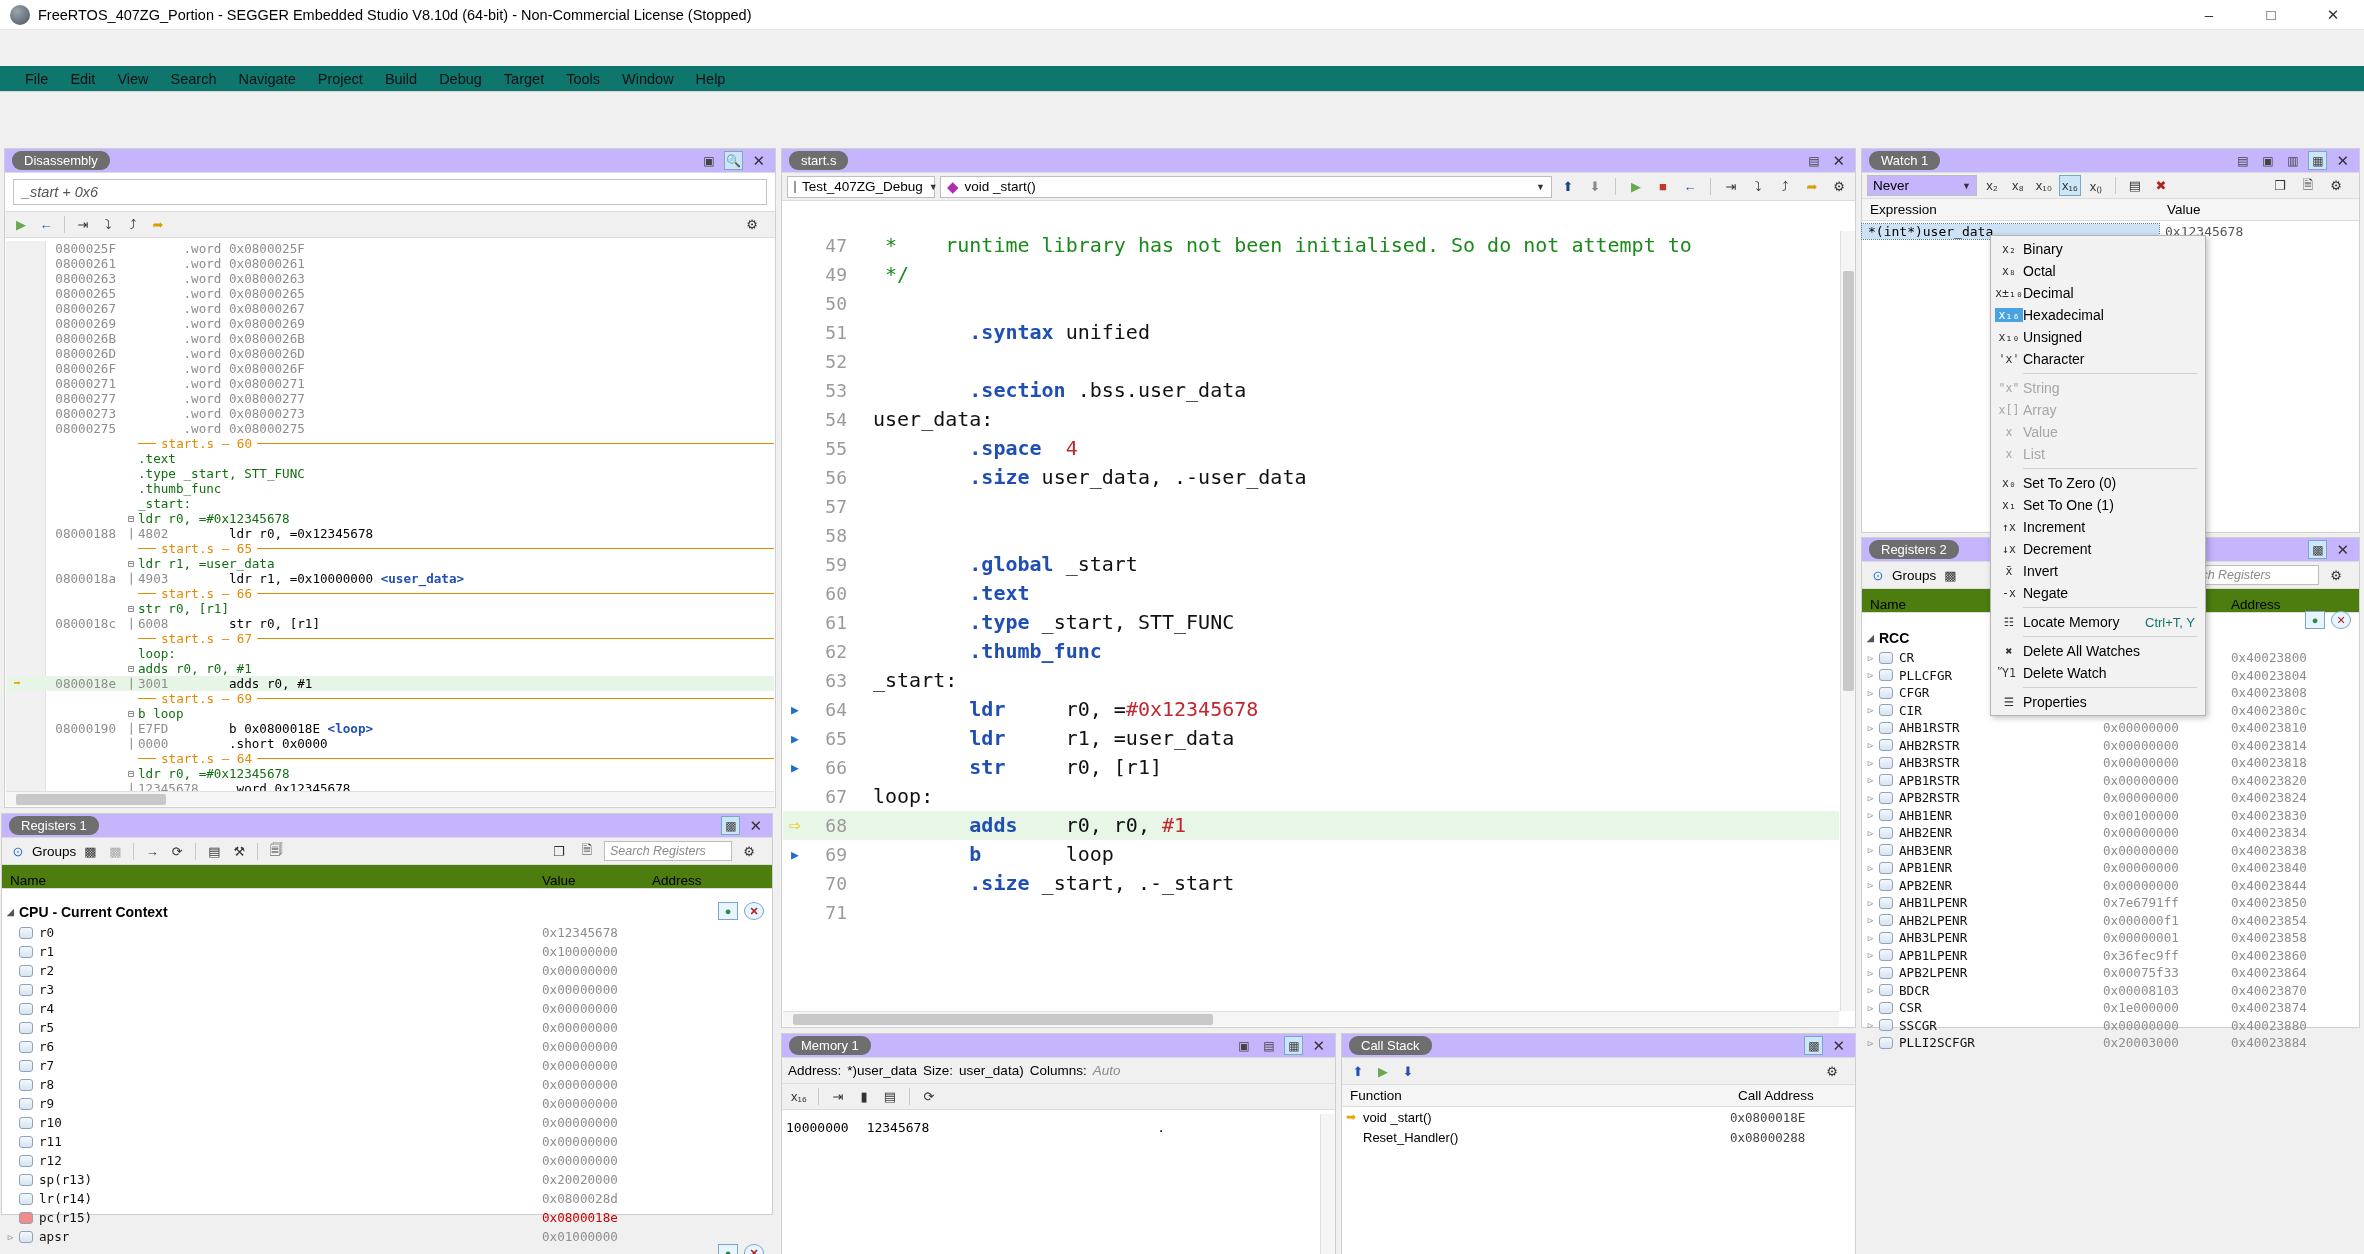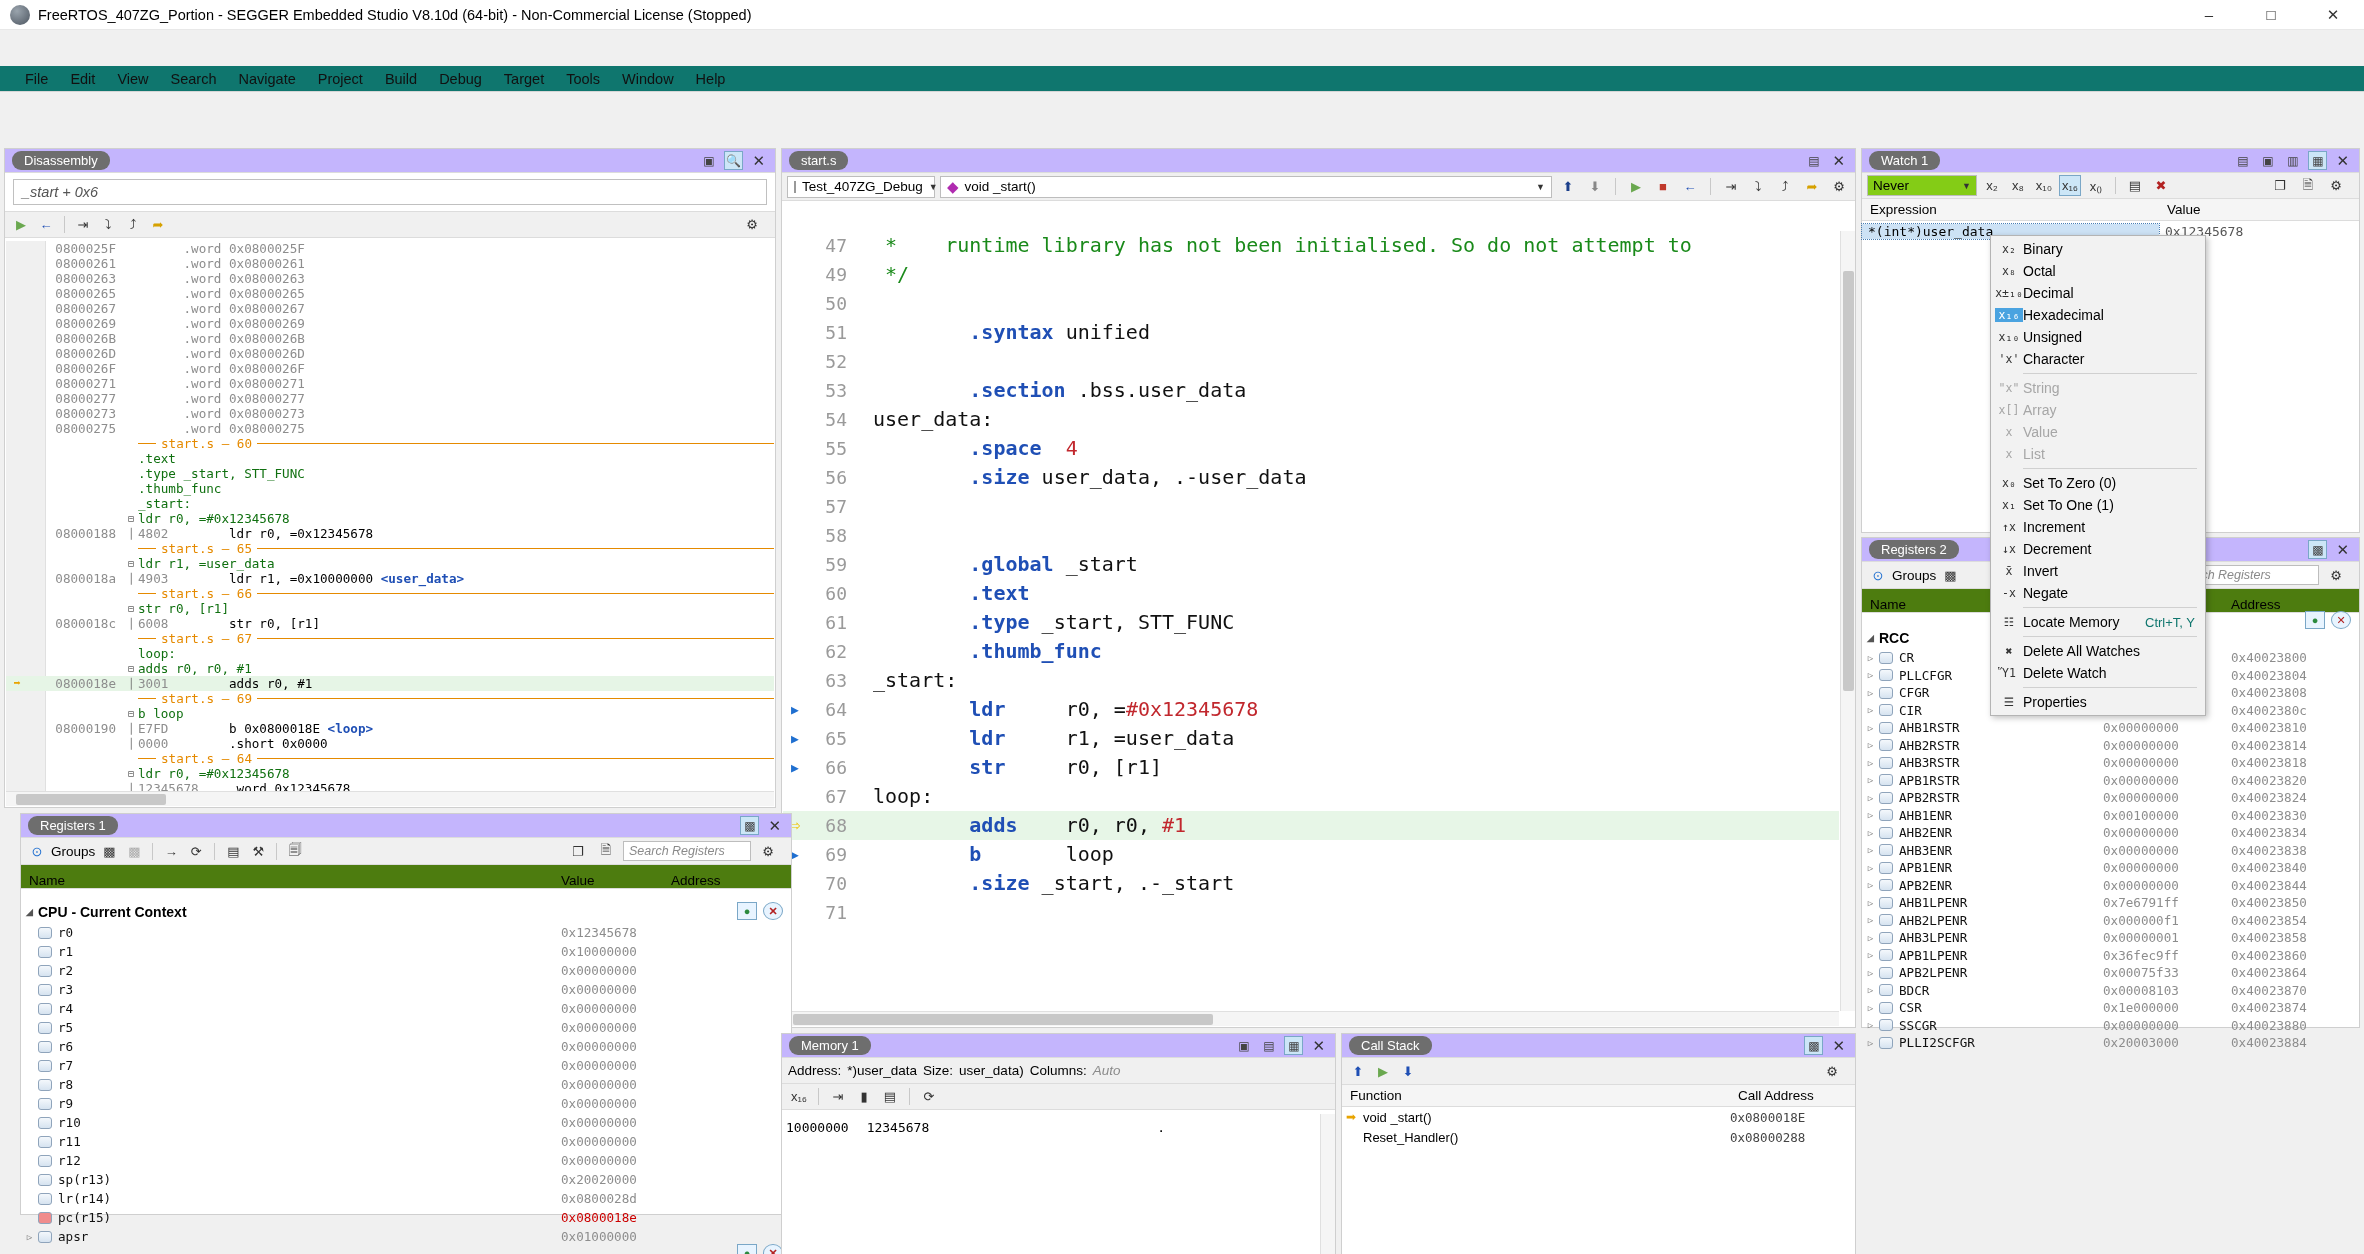--- a/index.html
+++ b/index.html
@@ -92,21 +92,21 @@
   .k-dir{ color:#1f4fb5; font-weight:bold;}
   .k-num{ color:#c1272d; }
   .k-ins{ color:#1f4fb5; font-weight:bold;}
   .k-txt{ color:#111; }
   .yellowarrow{ color:#f0c000; font-size:19px; }
 
   
   #watch{ left:1861px; top:56px; width:499px; height:385px; }
   #watch .wtoolbar{ height:26px; background:#f0f0f0; display:flex; align-items:center; gap:4px;
      padding:0 5px; border-bottom:1px solid #dcdcdc;}
-  .neverbox{ border:1px solid #bdbdbd; background:#84cc16; height:21px; width:110px; display:flex;
+  .neverbox{ border:1px solid #bdbdbd; background:#c4b5fd; height:21px; width:110px; display:flex;
      align-items:center; padding:0 5px; font-size:13.5px;}
   .colhdr{ height:22px; background:#f5f5f5; border-bottom:1px solid #dcdcdc; display:flex;
      align-items:center; font-size:13.5px;}
   .colhdr div{ padding-left:8px; }
 
   
   #reg2{ left:1861px; top:445px; width:499px; height:491px; }
   .reghead{ height:24px; background:#4d7c0f; border-bottom:1px solid #dcdcdc; display:flex;
      align-items:flex-end; font-size:13.5px;}
   .regrow{ display:flex; align-items:center; height:17.5px; font-size:12.6px;
@@ -114,21 +114,21 @@
   .regrow .tri{ width:17px; text-align:center; color:#777; font-size:9px;}
   .regrow .chip{ width:14px;height:12px;border:1px solid #8fa4bb;border-radius:3px;
      background:linear-gradient(#f4f8fc,#d6e3f0); margin-right:6px;}
   .regrow .nm{ flex:1; color:#111; }
   .regrow .vl{ width:128px; color:#8d8d8d; }
   .regrow .ad{ width:128px; color:#8d8d8d; }
   .grouprow{ display:flex;align-items:center;height:22px;font-weight:bold;font-size:14px;
      font-family:"Liberation Sans",sans-serif; }
 
   
-  #reg1{ left:20px; top:721px; width:772px; height:402px; }
+  #reg1{ left:1px; top:721px; width:772px; height:402px; }
 
   
   #mem{ left:781px; top:941px; width:555px; height:255px; }
   #mem .mrow{ height:26px; display:flex; align-items:center; gap:6px; padding:0 6px;
      background:#f0f0f0; border-bottom:1px solid #dcdcdc; font-size:13.5px;}
 
   
   #cstack{ left:1341px; top:941px; width:515px; height:255px; }
 
   

